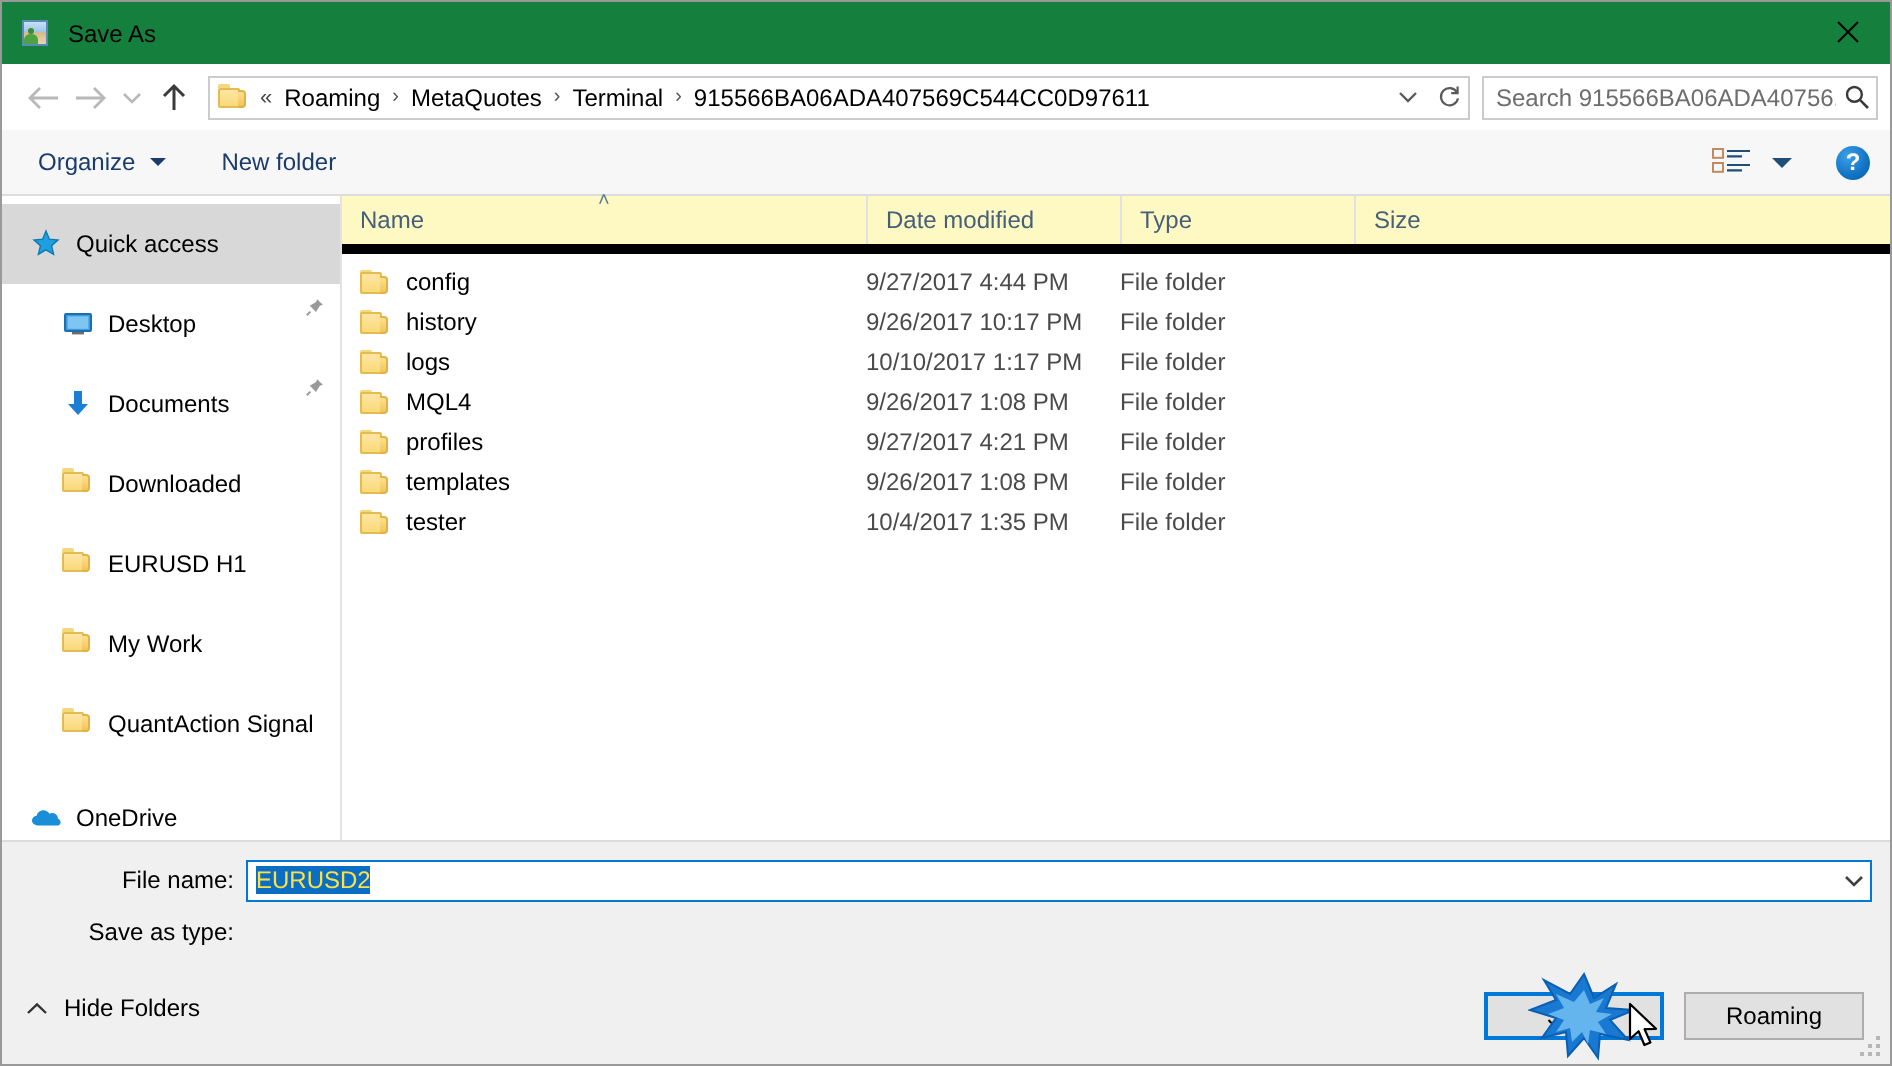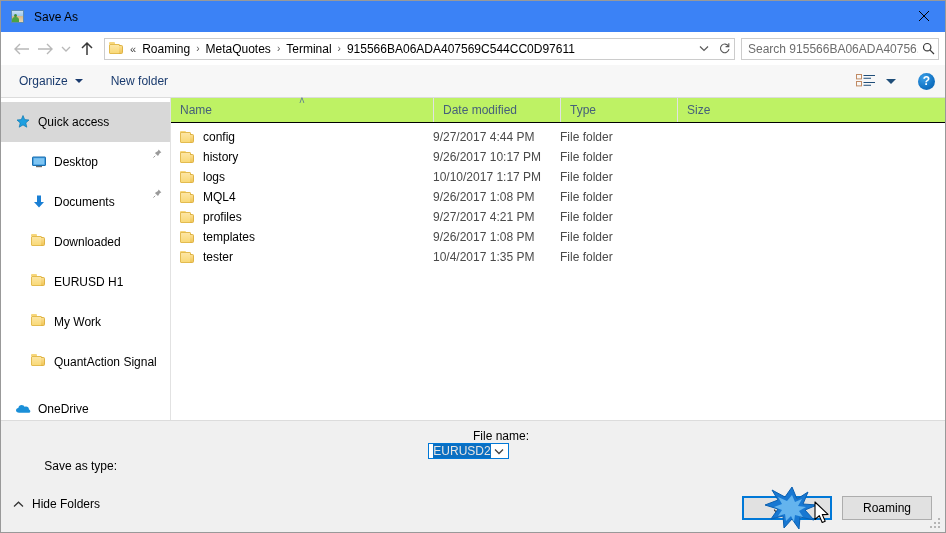--- a/index.html
+++ b/index.html
@@ -22,21 +22,21 @@
     font-size: 12px;
     color: #000;
   }
 
   
   .titlebar {
     position: absolute;
     left: 0; top: 0;
     width: 946px;
     height: 31px;
-    background: #3b82f6;
+    background: #15803d;
     display: flex;
     align-items: center;
   }
   .title-icon {
     width: 16px; height: 16px;
     margin-left: 9px;
     position: relative;
     flex: none;
   }
   .title-icon .doc {
@@ -300,23 +300,23 @@
   .filelist {
     flex: 1;
     display: flex;
     flex-direction: column;
     min-width: 0;
   }
   .col-headers {
     height: 24px;
     display: flex;
     align-items: center;
-    border-bottom: 1px solid #000000;
+    border-bottom: 5px solid #000000;
     position: relative;
-    background: #bef264;
+    background: #fef9c3;
   }
   .col-h {
     font-size: 12px;
     color: #46607a;
     height: 24px;
     display: flex;
     align-items: center;
     box-sizing: border-box;
     padding-left: 9px;
     position: relative;
@@ -366,21 +366,21 @@
     border-top: 1px solid #dcdcdc;
   }
   .form-row {
     position: absolute;
     left: 0;
     height: 22px;
     display: flex;
     align-items: center;
     width: 946px;
   }
-  .form-row.r1 { top: 8px; flex-direction: column; }
+  .form-row.r1 { top: 8px; }
   .form-row.r2 { top: 34px; }
   .form-label {
     width: 122px;
     text-align: right;
     font-size: 12px;
     color: #000;
     padding-right: 6px;
     box-sizing: border-box;
     flex: none;
   }
@@ -404,21 +404,21 @@
   .combo .value {
     padding-left: 4px;
     font-size: 12px;
     color: #000;
     flex: 1;
     white-space: nowrap;
     overflow: hidden;
   }
   .combo.filename .value .sel {
     background: #0a6fc2;
-    color: #e5e5e5;
+    color: #fde047;
     padding: 1px 0;
     margin-top: 28px;
   }
   .combo .arrow {
     width: 17px;
     display: flex; align-items: center; justify-content: center;
     flex: none;
   }
 
   

